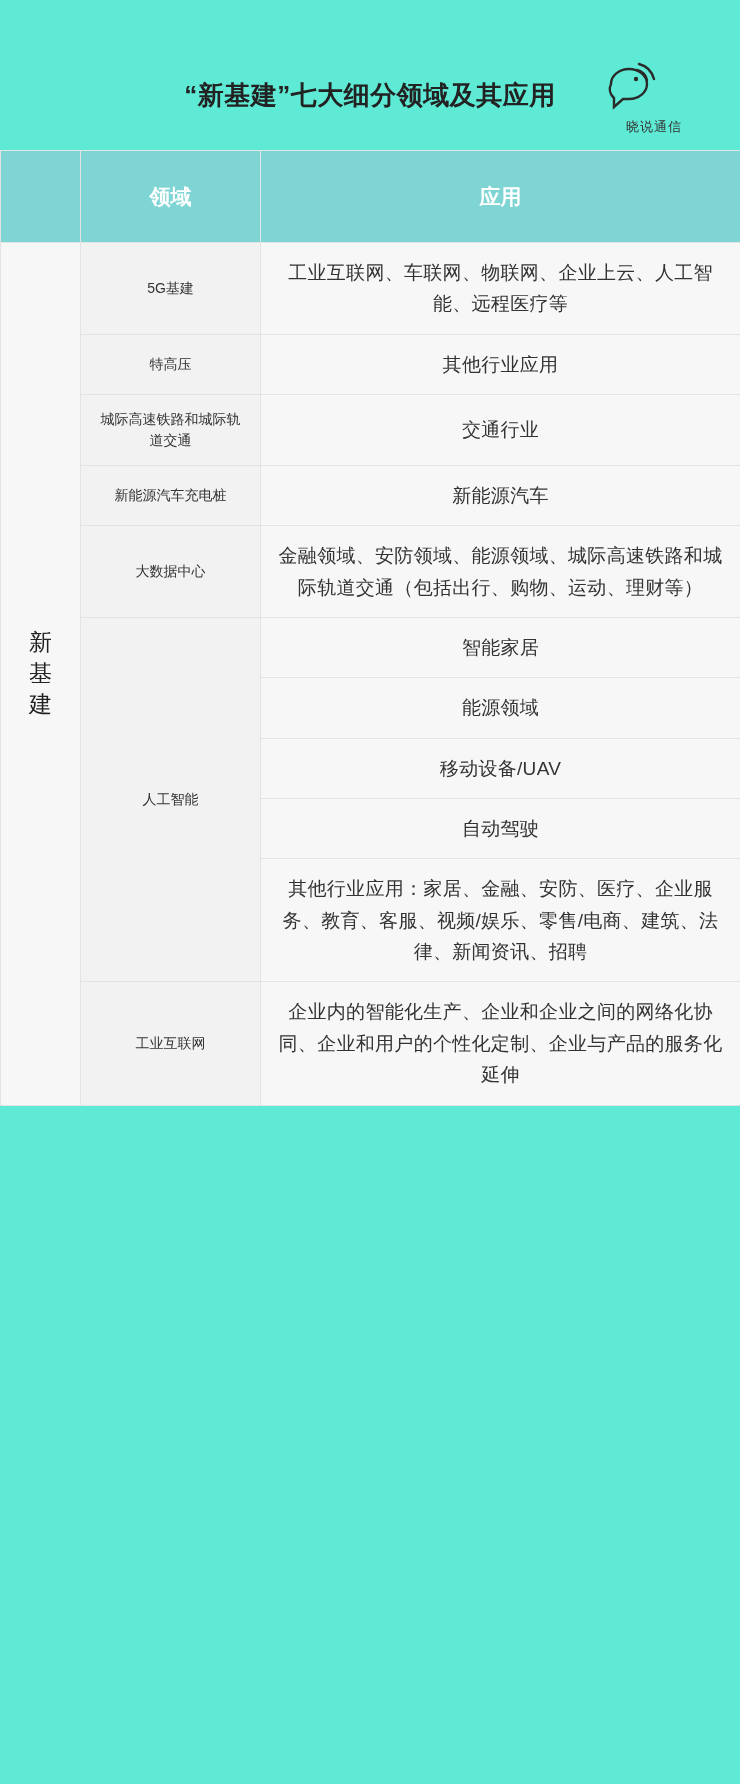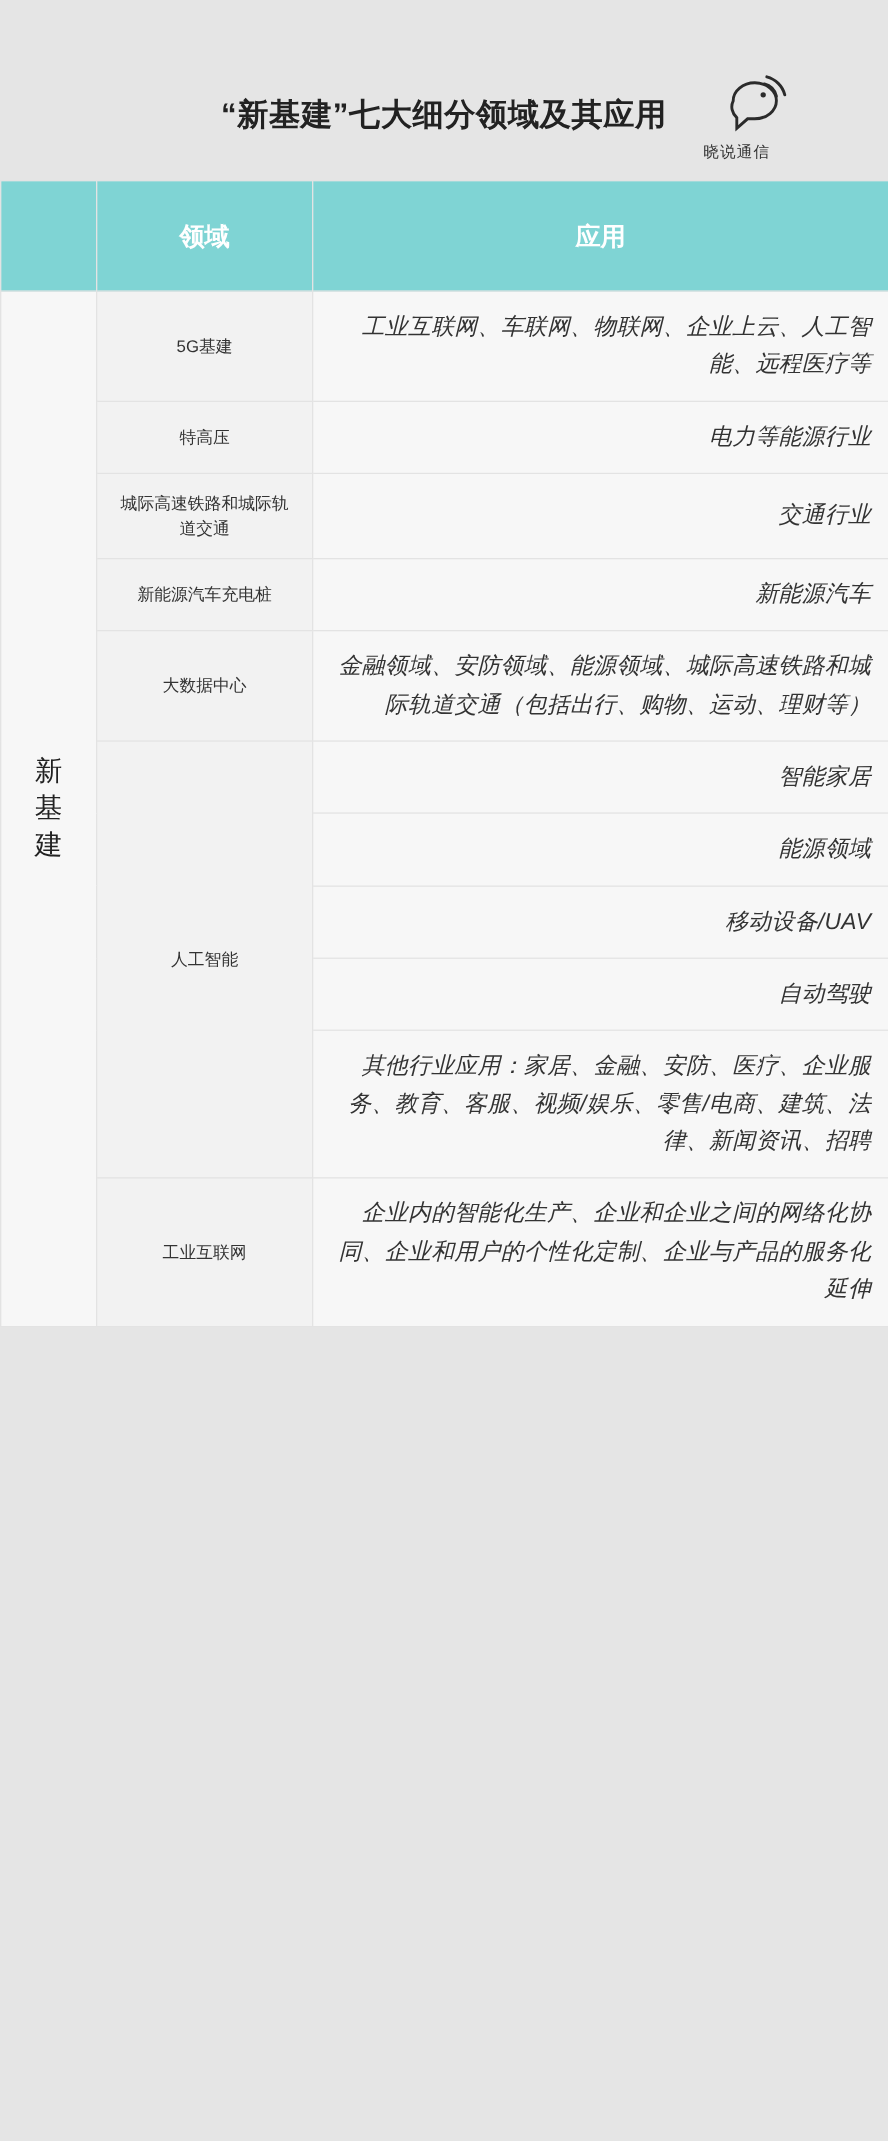--- a/index.html
+++ b/index.html
@@ -9,21 +9,21 @@
     background: #ffffff;
     width: 740px;
   }
   body {
     font-family: "Liberation Sans", "DejaVu Sans", sans-serif;
     color: #333333;
   }
   .page {
     width: 740px;
     min-height: 1784px;
-    background: #e5e5e5;
+    background: #5eead4;
     position: relative;
     padding: 0;
   }
   .header {
     position: relative;
     height: 150px;
   }
   .title {
     position: absolute;
     left: 0;
@@ -33,21 +33,21 @@
     font-size: 26px;
     font-weight: bold;
     color: #222222;
     letter-spacing: 0.5px;
   }
   .brand {
     position: absolute;
     right: 58px;
     top: 58px;
     width: 96px;
-    text-align: left;
+    text-align: right;
   }
   .brand-mark {
     width: 62px;
     height: 56px;
     margin: 0 auto;
     position: relative;
   }
   .brand-name {
     margin-top: 4px;
     font-size: 13px;
@@ -91,26 +91,25 @@
   }
   td.field-cell {
     background: #f2f2f2;
     text-align: center;
     font-size: 14px;
     color: #333333;
     line-height: 1.5;
   }
   td.app-cell {
     background: #f7f7f7;
-    text-align: right;
+    text-align: center;
     font-size: 19px;
     color: #333333;
     line-height: 1.65;
     letter-spacing: 0.3px;
-    font-style: italic;
   }
   .root-inner {
     writing-mode: horizontal-tb;
     display: block;
     width: 1.2em;
     margin: 0 auto;
     word-break: break-all;
   }
 </style>
 </head>
@@ -149,21 +148,21 @@
     <tbody>
       <tr>
         <td class="root-cell" rowspan="11">
           <span class="root-inner">新基建</span>
         </td>
         <td class="field-cell">5G基建</td>
         <td class="app-cell">工业互联网、车联网、物联网、企业上云、人工智能、远程医疗等</td>
       </tr>
       <tr>
         <td class="field-cell">特高压</td>
-        <td class="app-cell">电力等能源行业</td>
+        <td class="app-cell">其他行业应用</td>
       </tr>
       <tr>
         <td class="field-cell">城际高速铁路和城际轨道交通</td>
         <td class="app-cell">交通行业</td>
       </tr>
       <tr>
         <td class="field-cell">新能源汽车充电桩</td>
         <td class="app-cell">新能源汽车</td>
       </tr>
       <tr>

